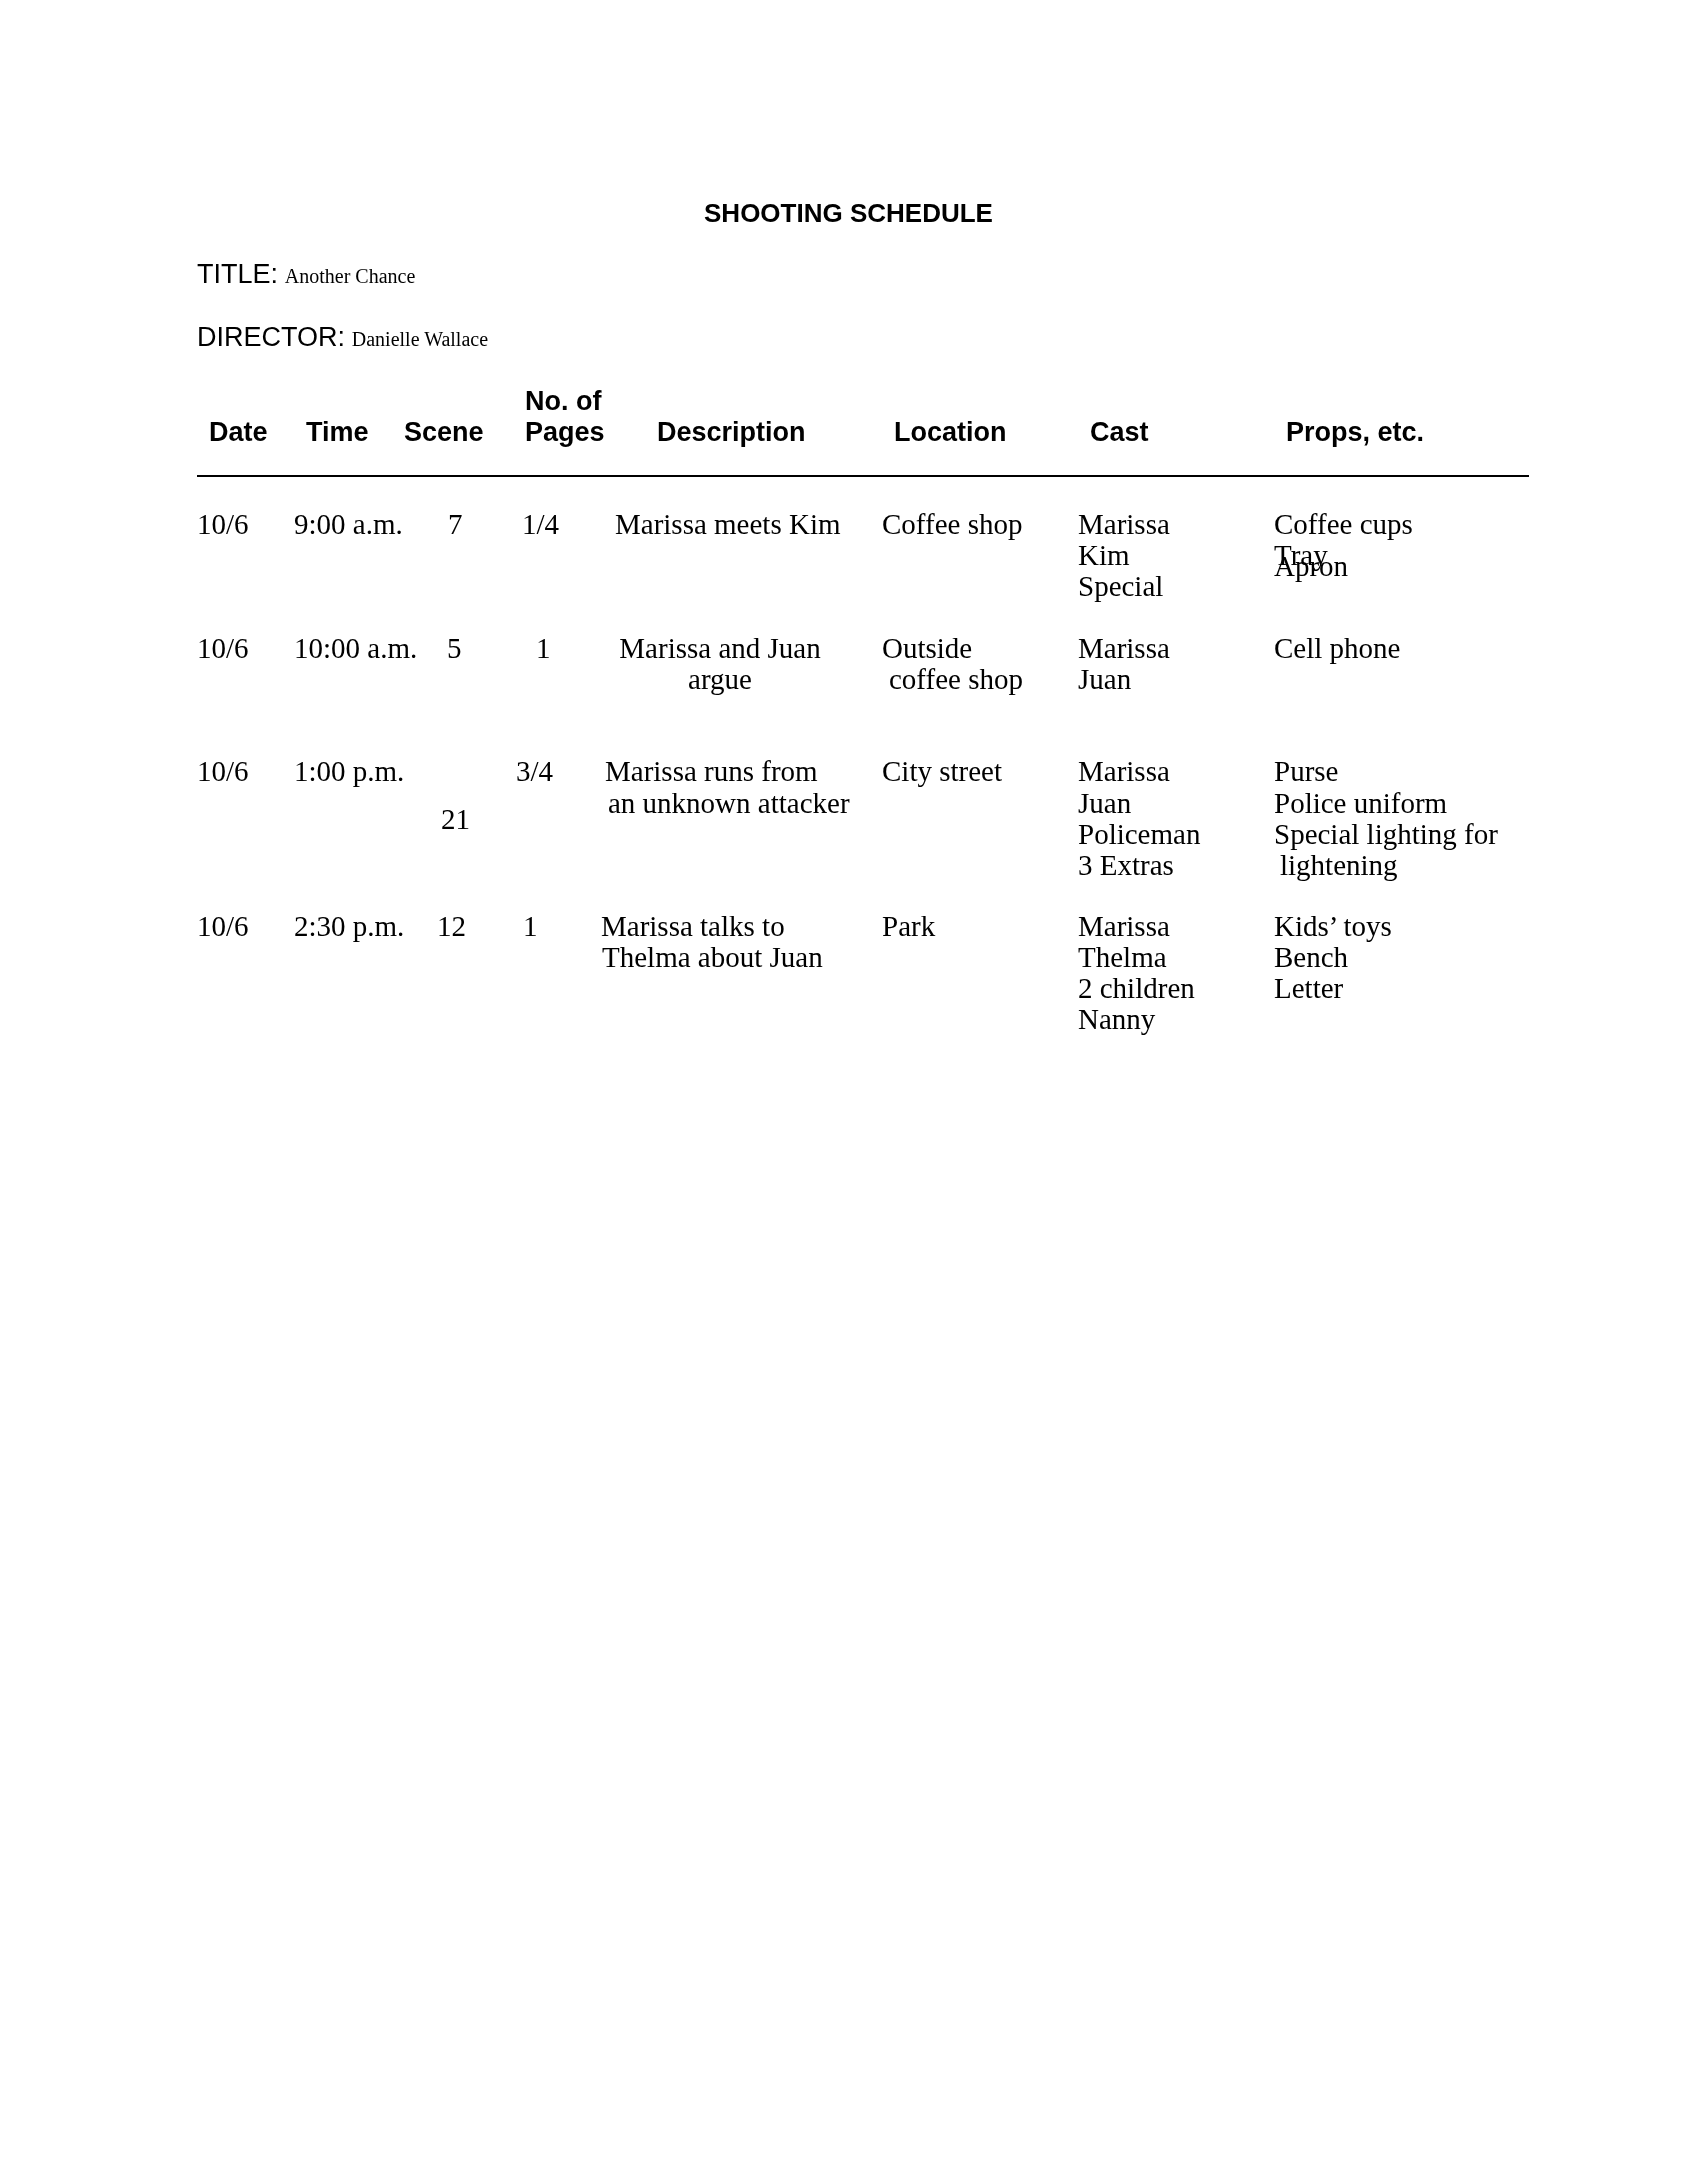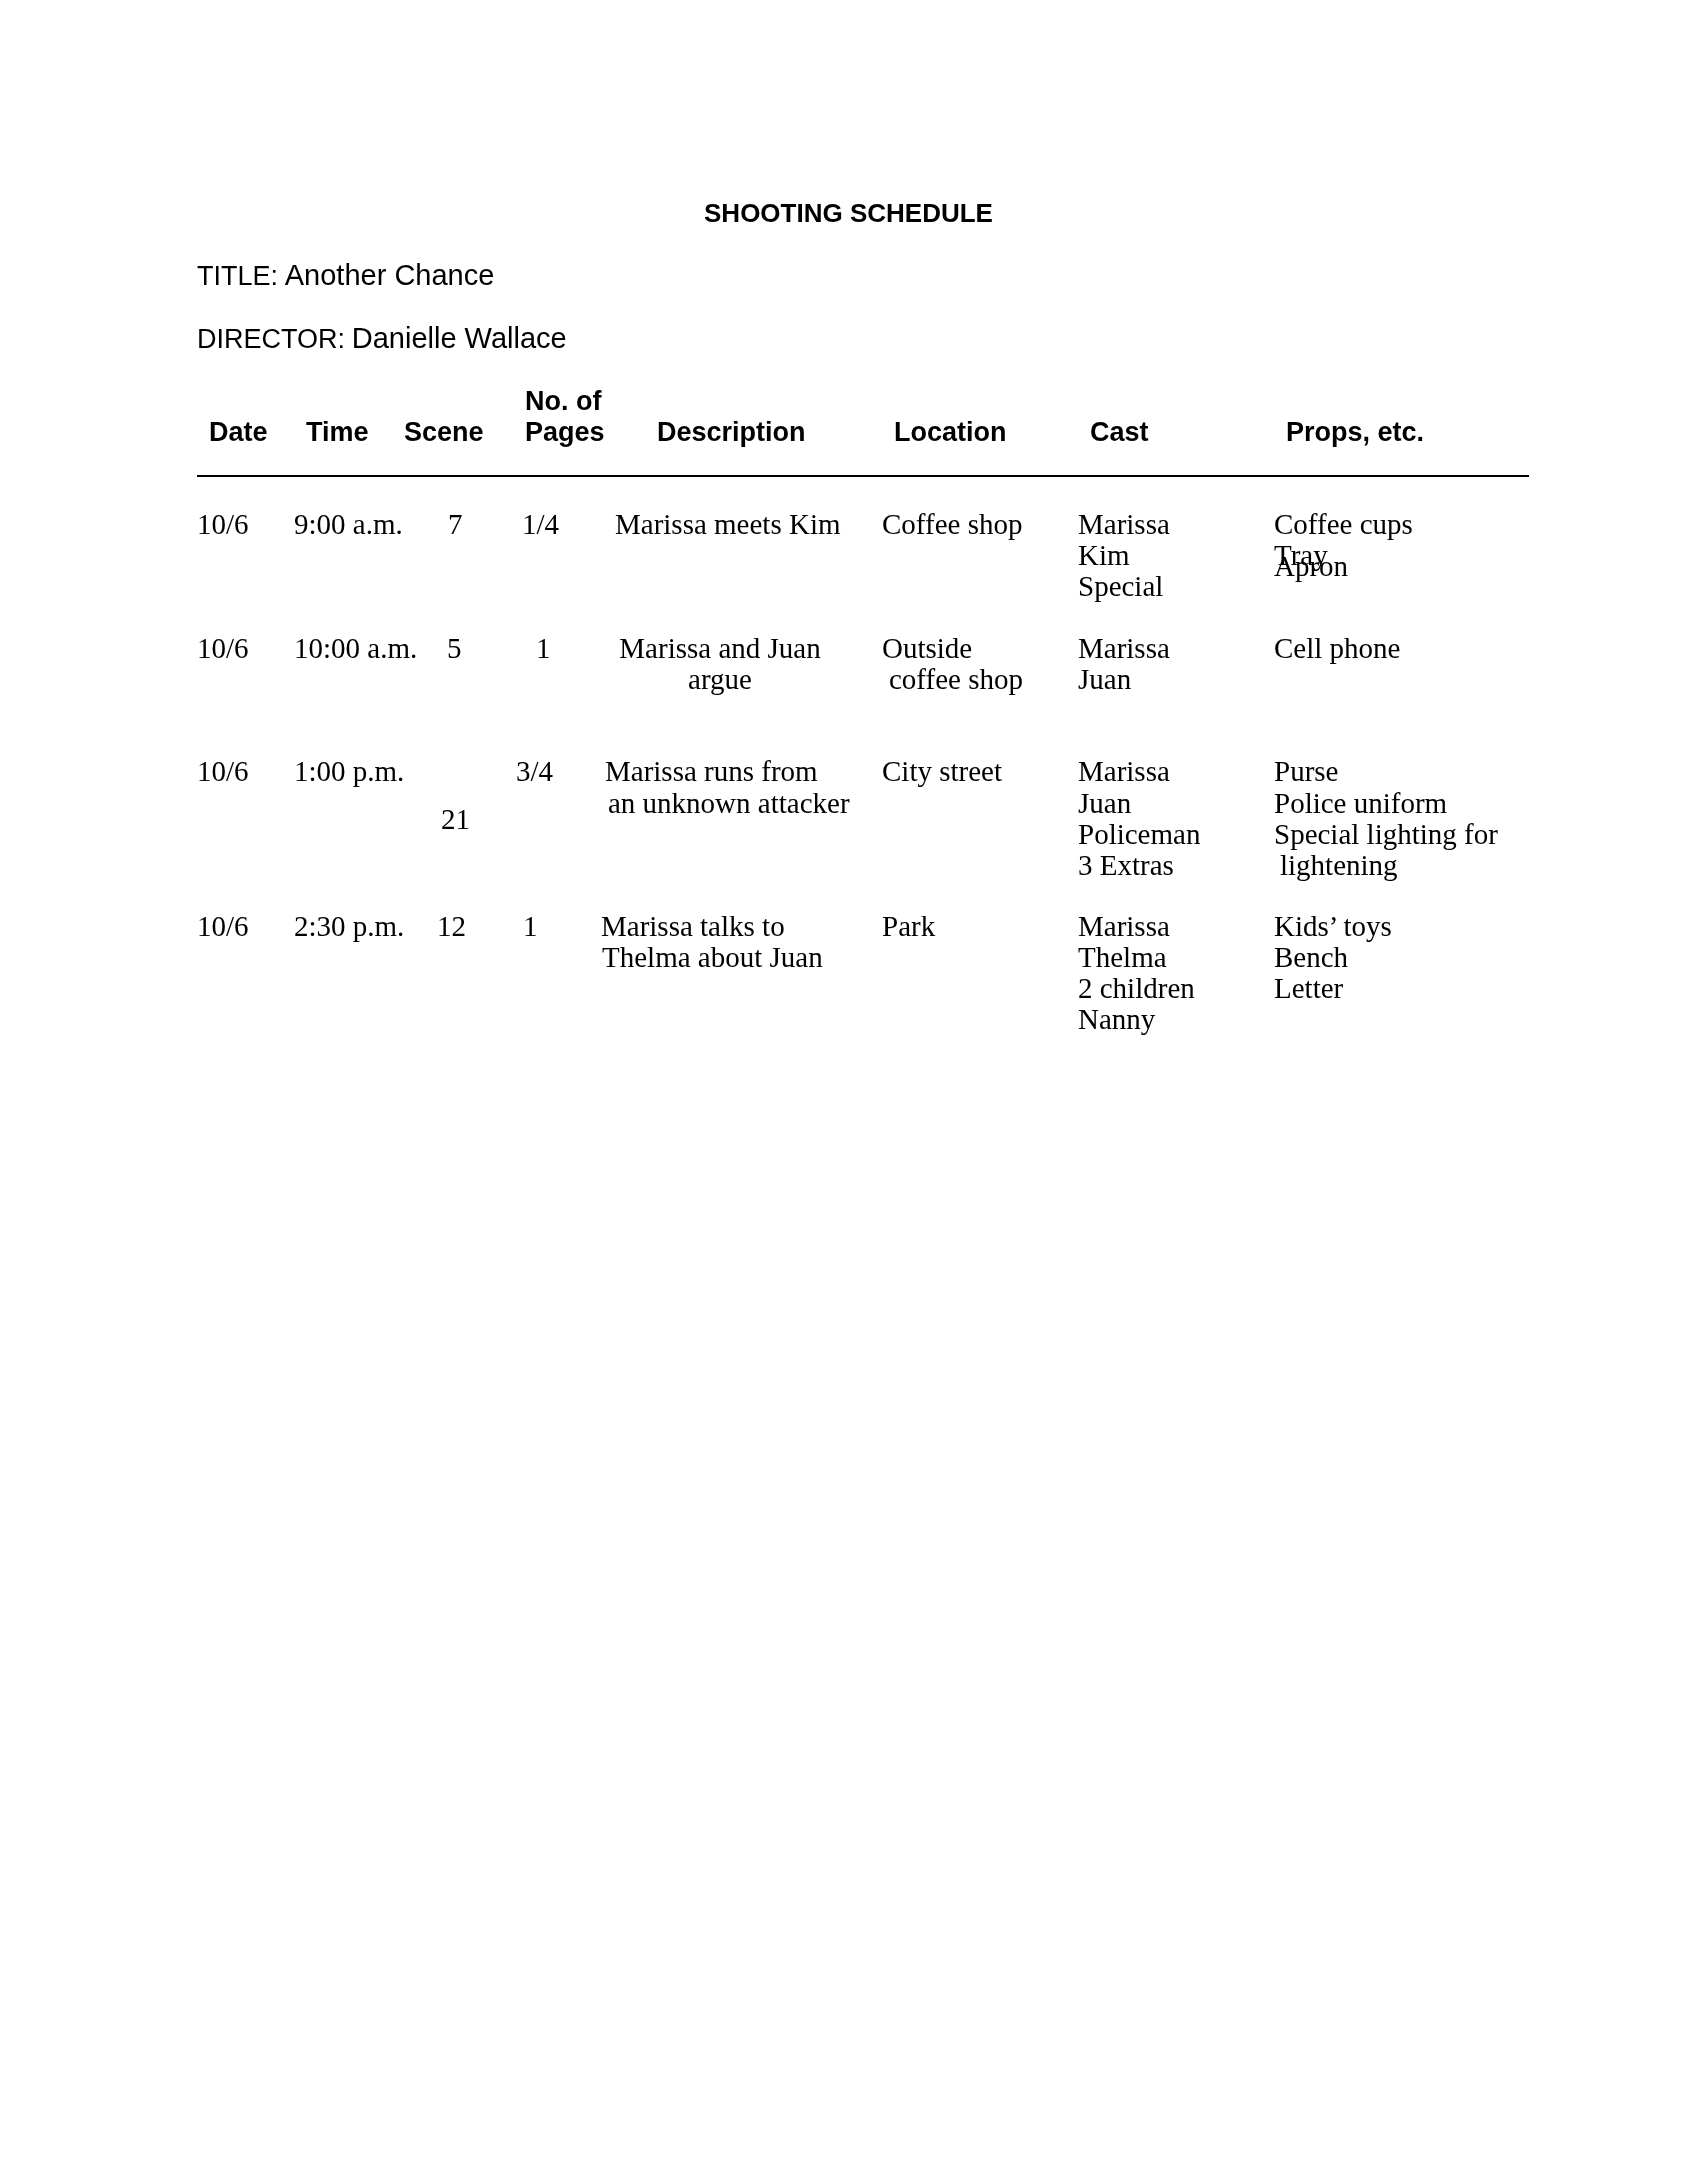--- a/index.html
+++ b/index.html
@@ -2,21 +2,21 @@
 <html><head>
 <meta charset="utf-8">
 <style>
   html, body { margin:0; padding:0; background:#ffffff; }
   body { width:1683px; height:2178px; position:relative; overflow:hidden; color:#000; }
   .sans { font-family: Liberation Sans, sans-serif; margin-left: 12px; }
   .abs { position:absolute; white-space:nowrap; }
   .doc-title { font-weight:bold; font-size:26px; left:0; width:1673px; text-align:center; top:198px; }
   .meta { font-size:27px; left:197px; }
   .meta .lbl { font-family:"Liberation Sans", sans-serif; }
-  .meta .val { font-family:Liberation Sans, sans-serif; font-size:29px; }
+  .meta .val { font-family:Liberation Serif, serif; font-size:20px; }
   .hdr { font-weight:bold; font-size:27px; line-height:31px; }
   .rule { position:absolute; left:197px; width:1332px; top:475px; height:0; border-top:2px solid #000; }
   .cell { font-family:"Liberation Serif", serif; font-size:29px; line-height:31px; }
   .center { text-align:center; }
 </style>
 </head>
 <body>
 
 <div class="abs sans doc-title">SHOOTING SCHEDULE</div>
 

